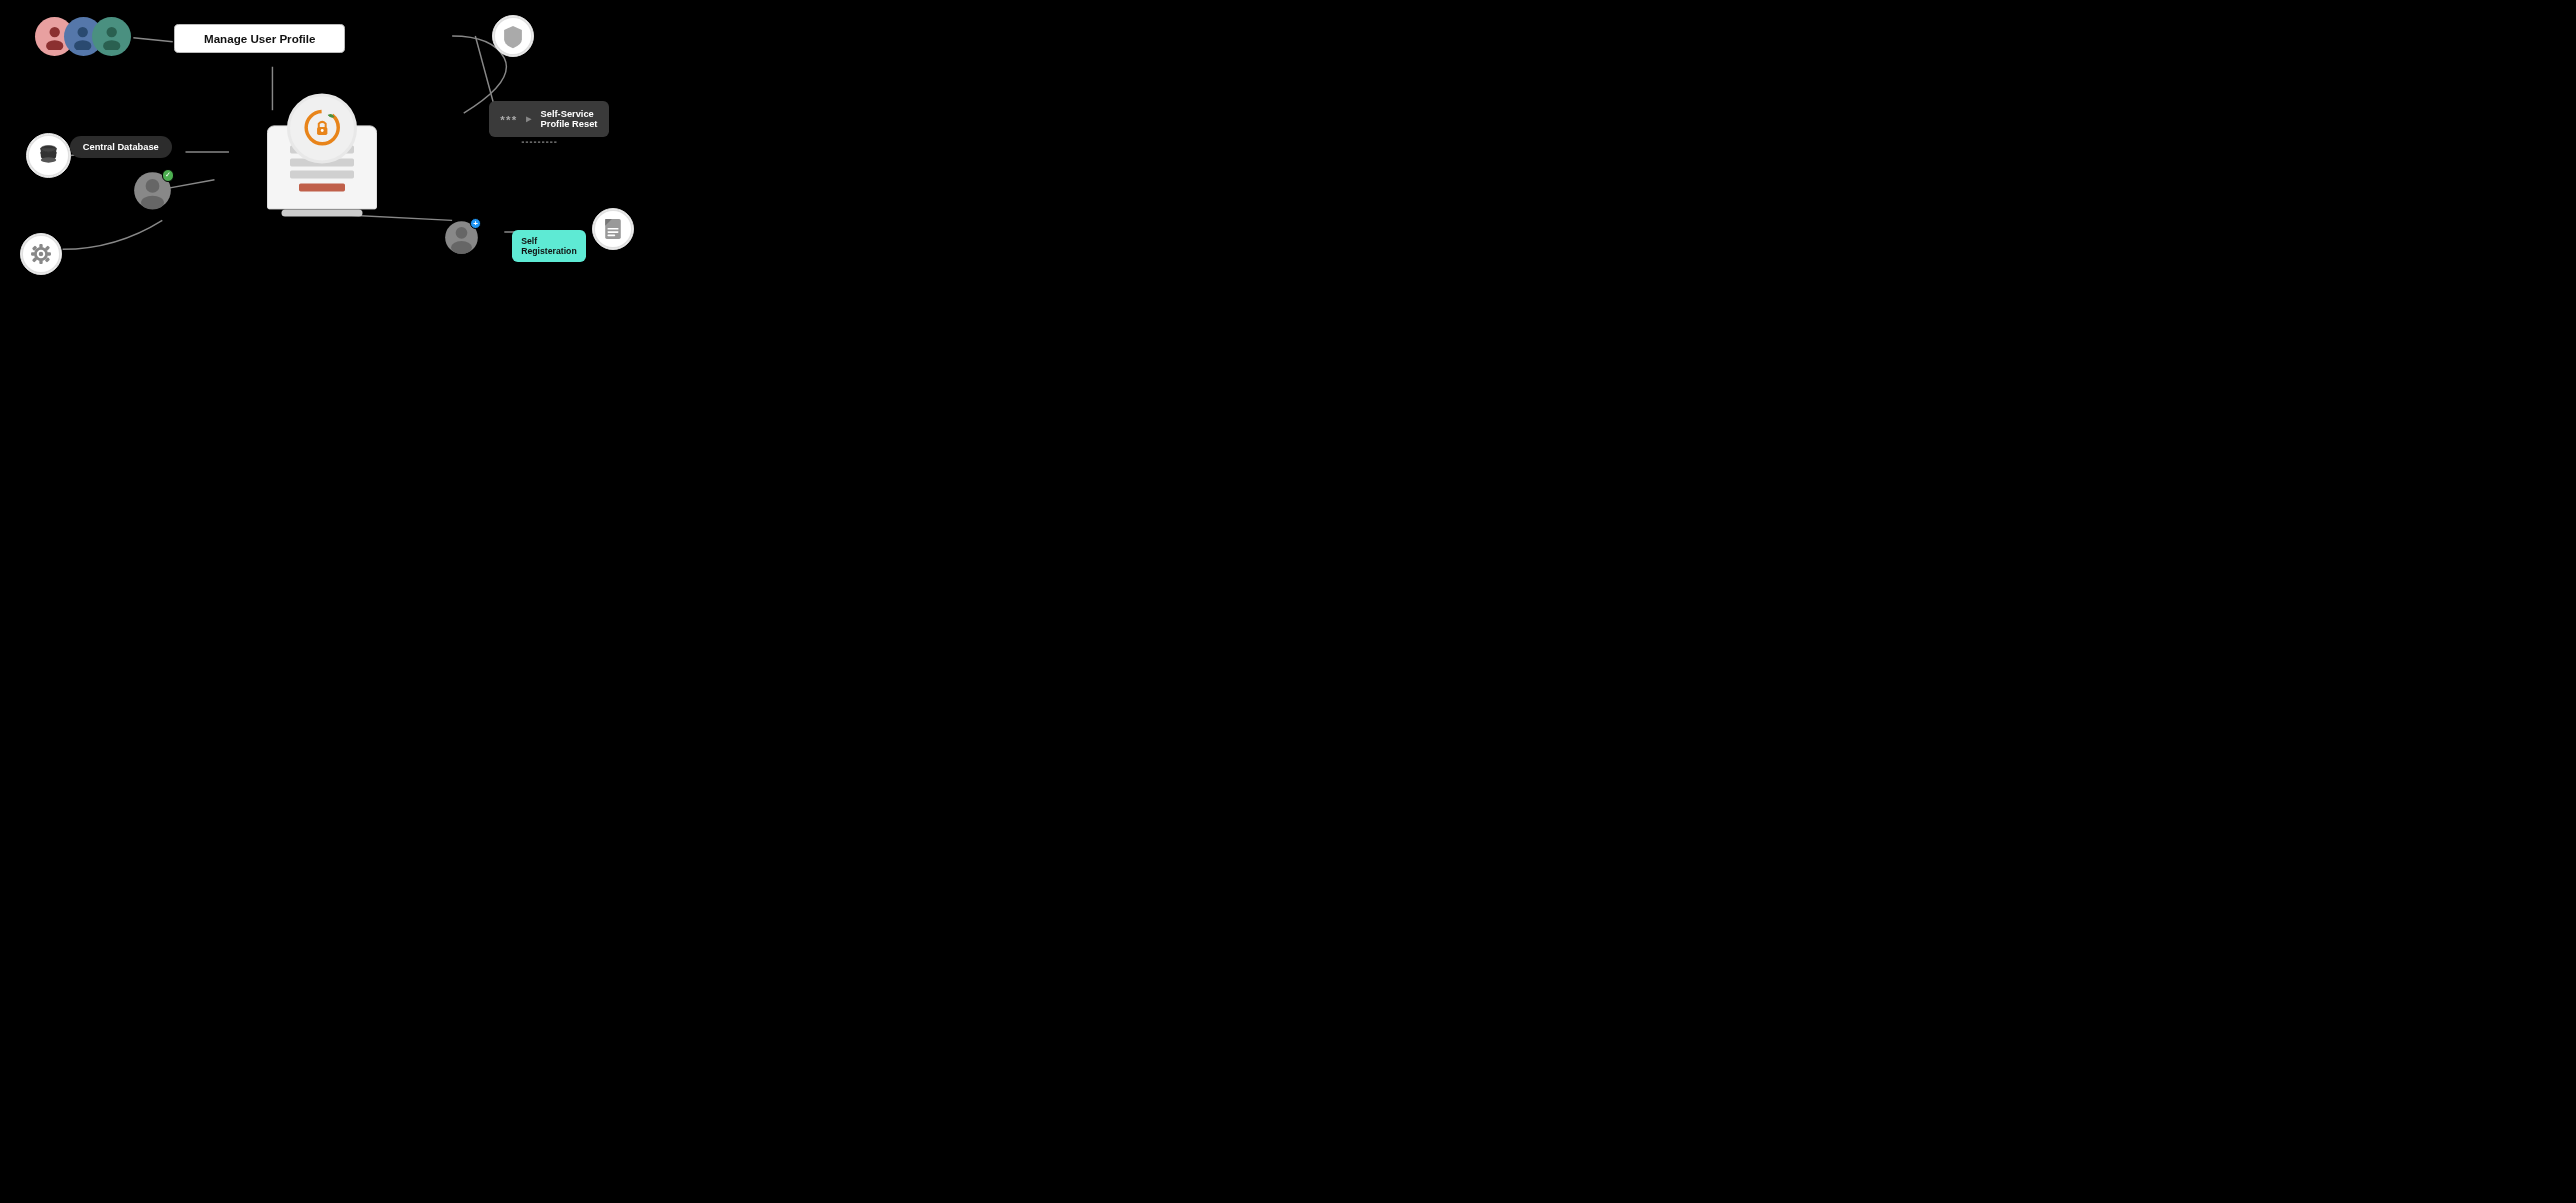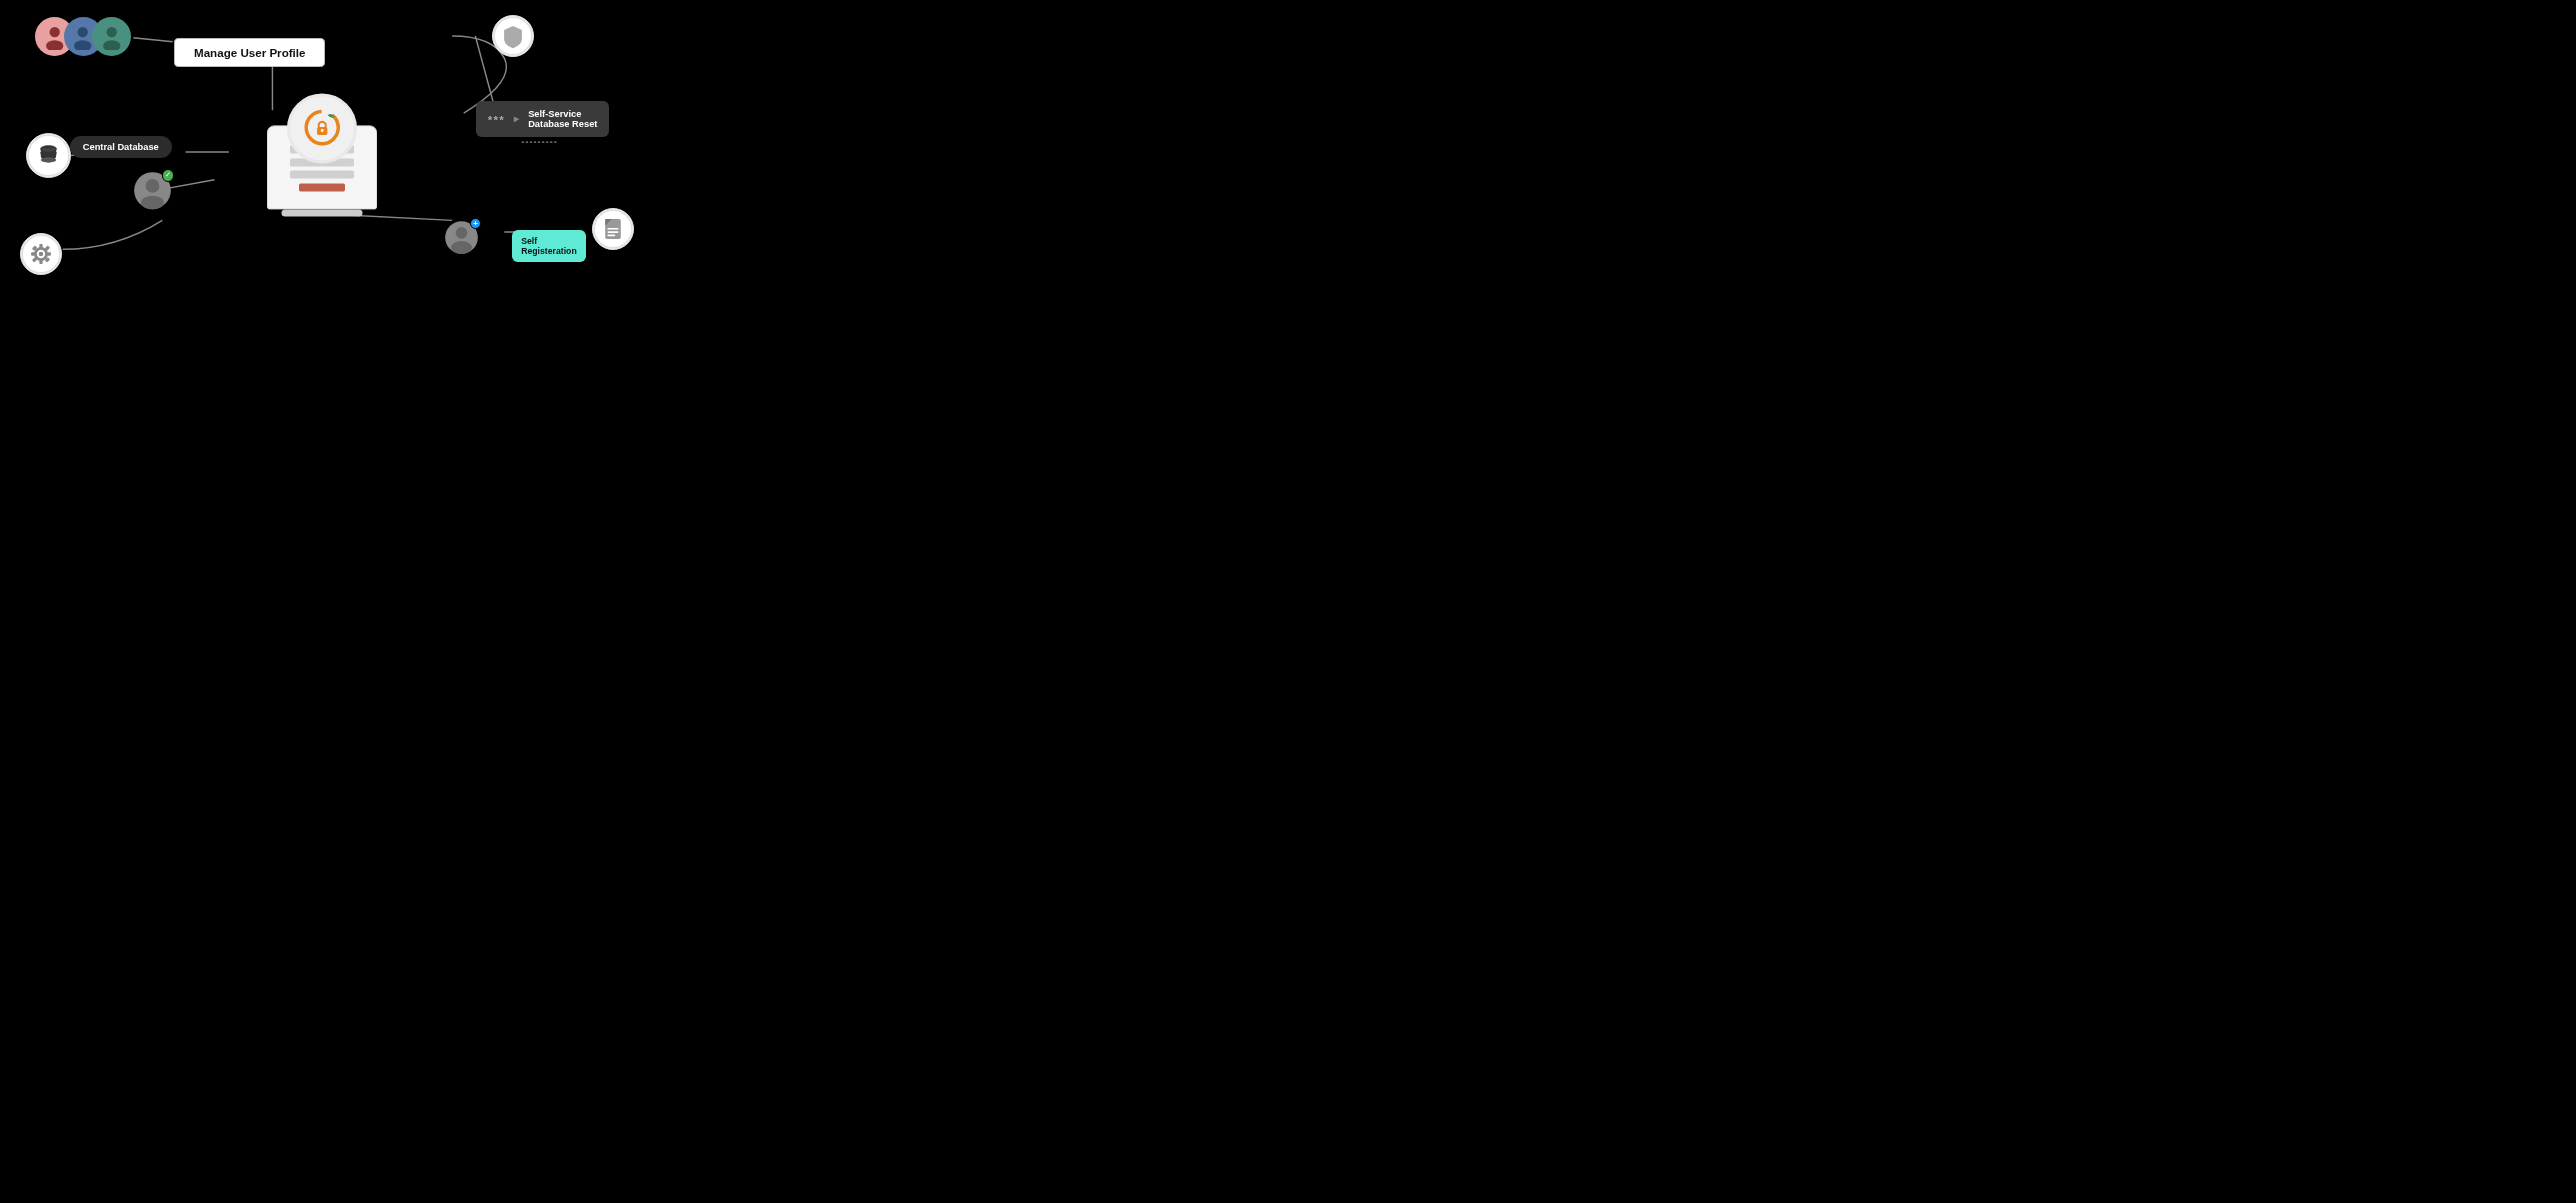--- a/index.html
+++ b/index.html
@@ -194,26 +194,26 @@
     }
 
     .arrow-right {
       color: #888;
       font-size: 9.3px;
     }
 
     
     .manage-label {
       position: absolute;
-      top: 38px;
+      top: 24px;
       left: 174px;
       background: #fff;
       border: 1.2px solid #bbb;
       border-radius: 4.6px;
-      padding: 7px 19px;
+      padding: 7px 29px;
       font-weight: 700;
       font-size: 11.6px;
       color: #111;
       white-space: nowrap;
     }
 
     
     .central-db-label {
       position: absolute;
       left: 70px;
@@ -370,21 +370,21 @@
       <circle cx="36" cy="36" r="34" fill="white" stroke="#e0e0e0" stroke-width="3"></circle>
       <path d="M36,18 L52,25 L52,42 Q52,52 36,58 Q20,52 20,42 L20,25 Z" fill="#aaa"></path>
     </svg>
   </div>
 
   <div class="pw-reset-box">
     <span class="asterisks">***</span>
     <span class="arrow-right">►</span>
     <div>
       <div style="font-size:9.3px; font-weight:700;">Self-Service</div>
-      <div style="font-size:9.3px; font-weight:700;">Database Reset</div>
+      <div style="font-size:9.3px; font-weight:700;">Profile Reset</div>
     </div>
   </div>
 
   <div class="node node-white settings-node" style="width:42px; height:42px; left:20px; bottom:26px;">
     <svg width="42" height="42" viewBox="0 0 72 72">
       <circle cx="36" cy="36" r="34" fill="white" stroke="#e0e0e0" stroke-width="3"></circle>
       <circle cx="36" cy="36" r="10" fill="none" stroke="#888" stroke-width="5"></circle>
       <circle cx="36" cy="36" r="4" fill="#888"></circle>
 
       <rect x="33" y="18" width="6" height="8" rx="2" fill="#888"></rect>

